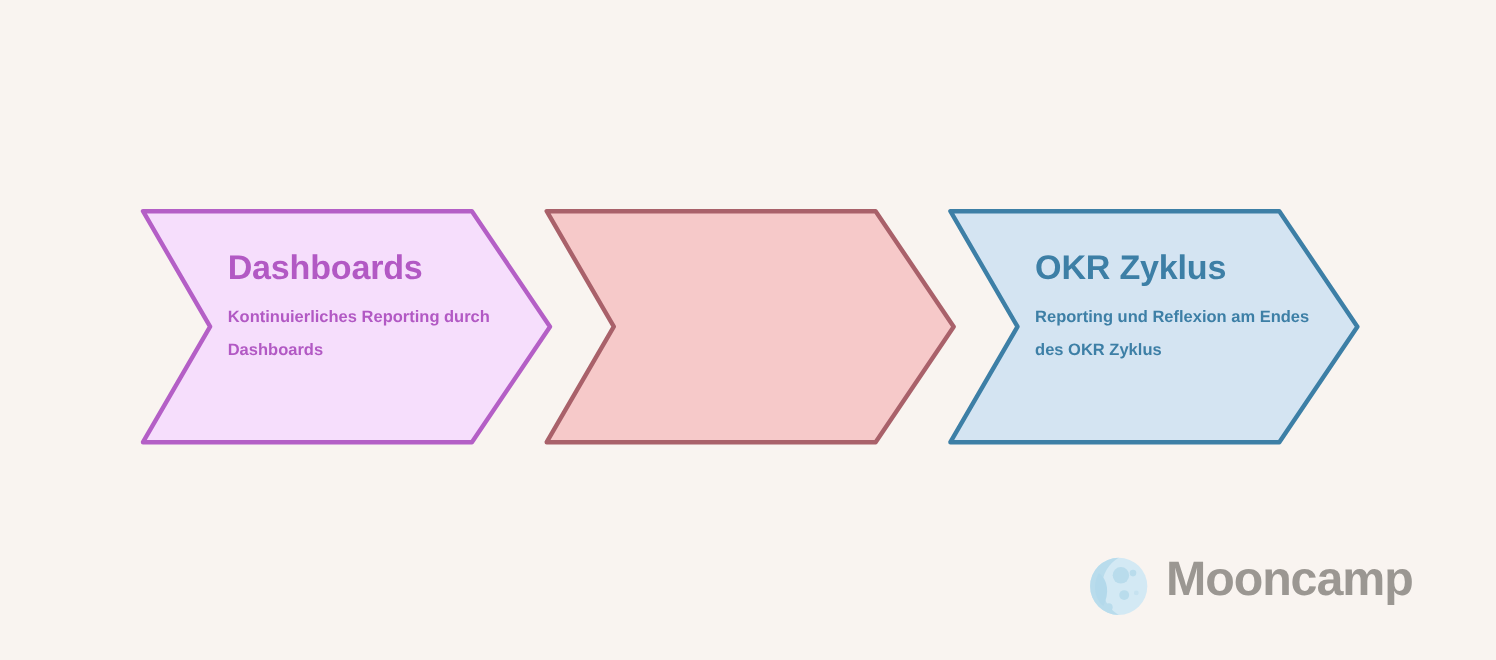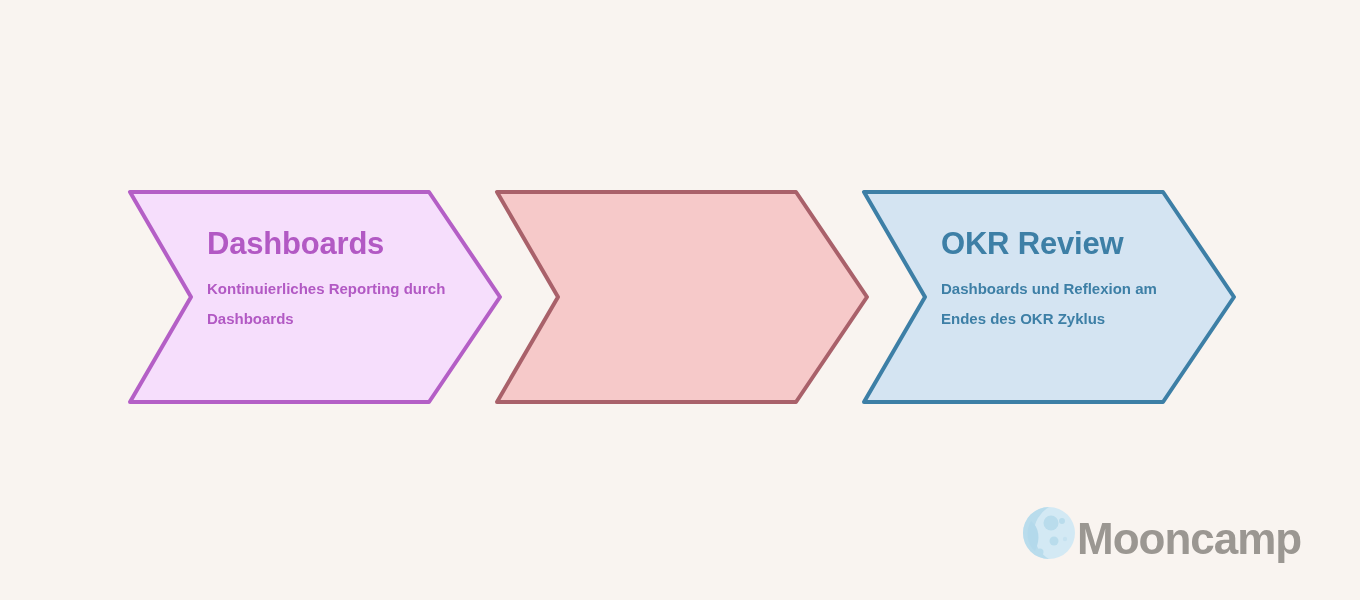--- a/index.html
+++ b/index.html
@@ -67,24 +67,25 @@
   }
 
   
   .c-purple .chev-title, .c-purple .chev-desc { color: #b259c4; }
   .c-rose   .chev-title, .c-rose   .chev-desc { color: #a9616a; }
   .c-blue   .chev-title, .c-blue   .chev-desc { color: #3d7fa6; }
 
   
   .logo {
     position: absolute;
-    left: 1021px;
+    left: 989px;
     top: 505px;
     display: flex;
-    align-items: flex-end;
+    align-items: flex-start;
+    gap: 15px;
   }
   .logo-mark {
     width: 56px;
     height: 56px;
     flex: 0 0 auto;
   }
   .logo-word {
     font-size: 44px;
     font-weight: bold;
     color: #9b9792;
@@ -113,22 +114,22 @@
       <svg width="384" height="228" viewBox="0 0 384 228">
         <path d="M 11 9 L 310 9 L 381 114 L 310 219 L 11 219 L 72 114 Z" fill="#f6c9c9" stroke="#a9616a" stroke-width="4" stroke-linejoin="round" stroke-linecap="round"></path>
       </svg>
     </div>
 
     <div class="chev chev-3 c-blue">
       <svg width="384" height="228" viewBox="0 0 384 228">
         <path d="M 11 9 L 310 9 L 381 114 L 310 219 L 11 219 L 72 114 Z" fill="#d4e4f2" stroke="#3d7fa6" stroke-width="4" stroke-linejoin="round" stroke-linecap="round"></path>
       </svg>
       <div class="chev-text">
-        <div class="chev-title">OKR Review</div>
-        <div class="chev-desc">Dashboards und Reflexion am Endes des OKR Zyklus</div>
+        <div class="chev-title">OKR Zyklus</div>
+        <div class="chev-desc">Reporting und Reflexion am Endes des OKR Zyklus</div>
       </div>
     </div>
 
   </div>
 
   <div class="logo">
     <svg class="logo-mark" viewBox="0 0 56 56">
       <circle cx="28" cy="28" r="26" fill="#d3e9f4"></circle>
       <path d="M 28 2 A 26 26 0 0 0 28 54 A 30 30 0 0 1 28 2 Z" fill="#b9dcec"></path>
       <path d="M 10 16 C 18 22 20 34 14 46 C 6 40 4 26 10 16 Z" fill="#b3d9eb"></path>

